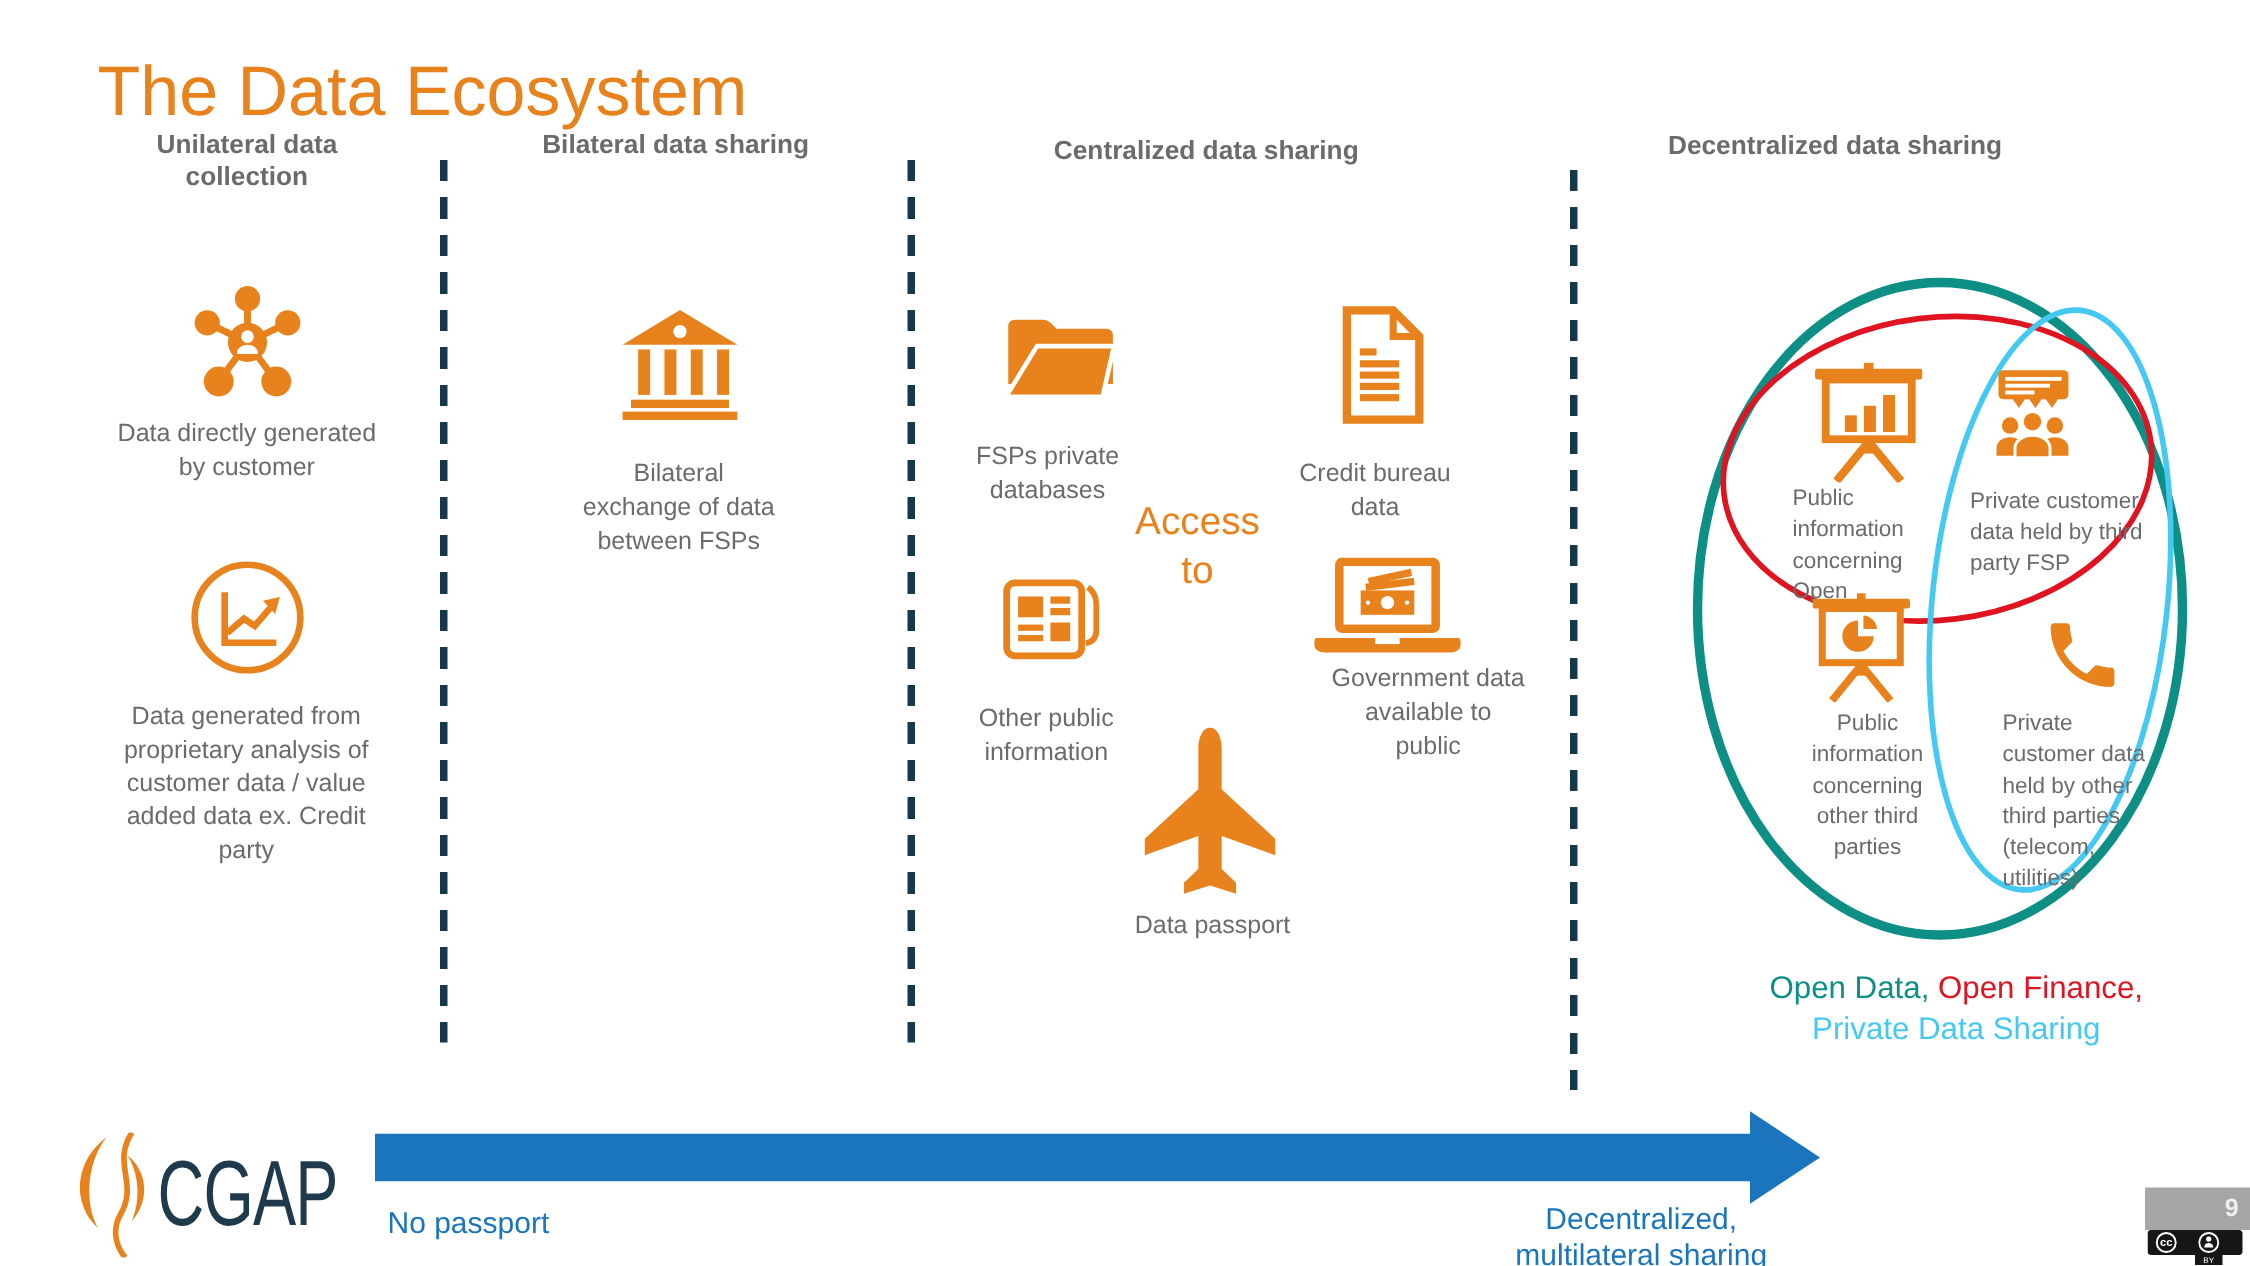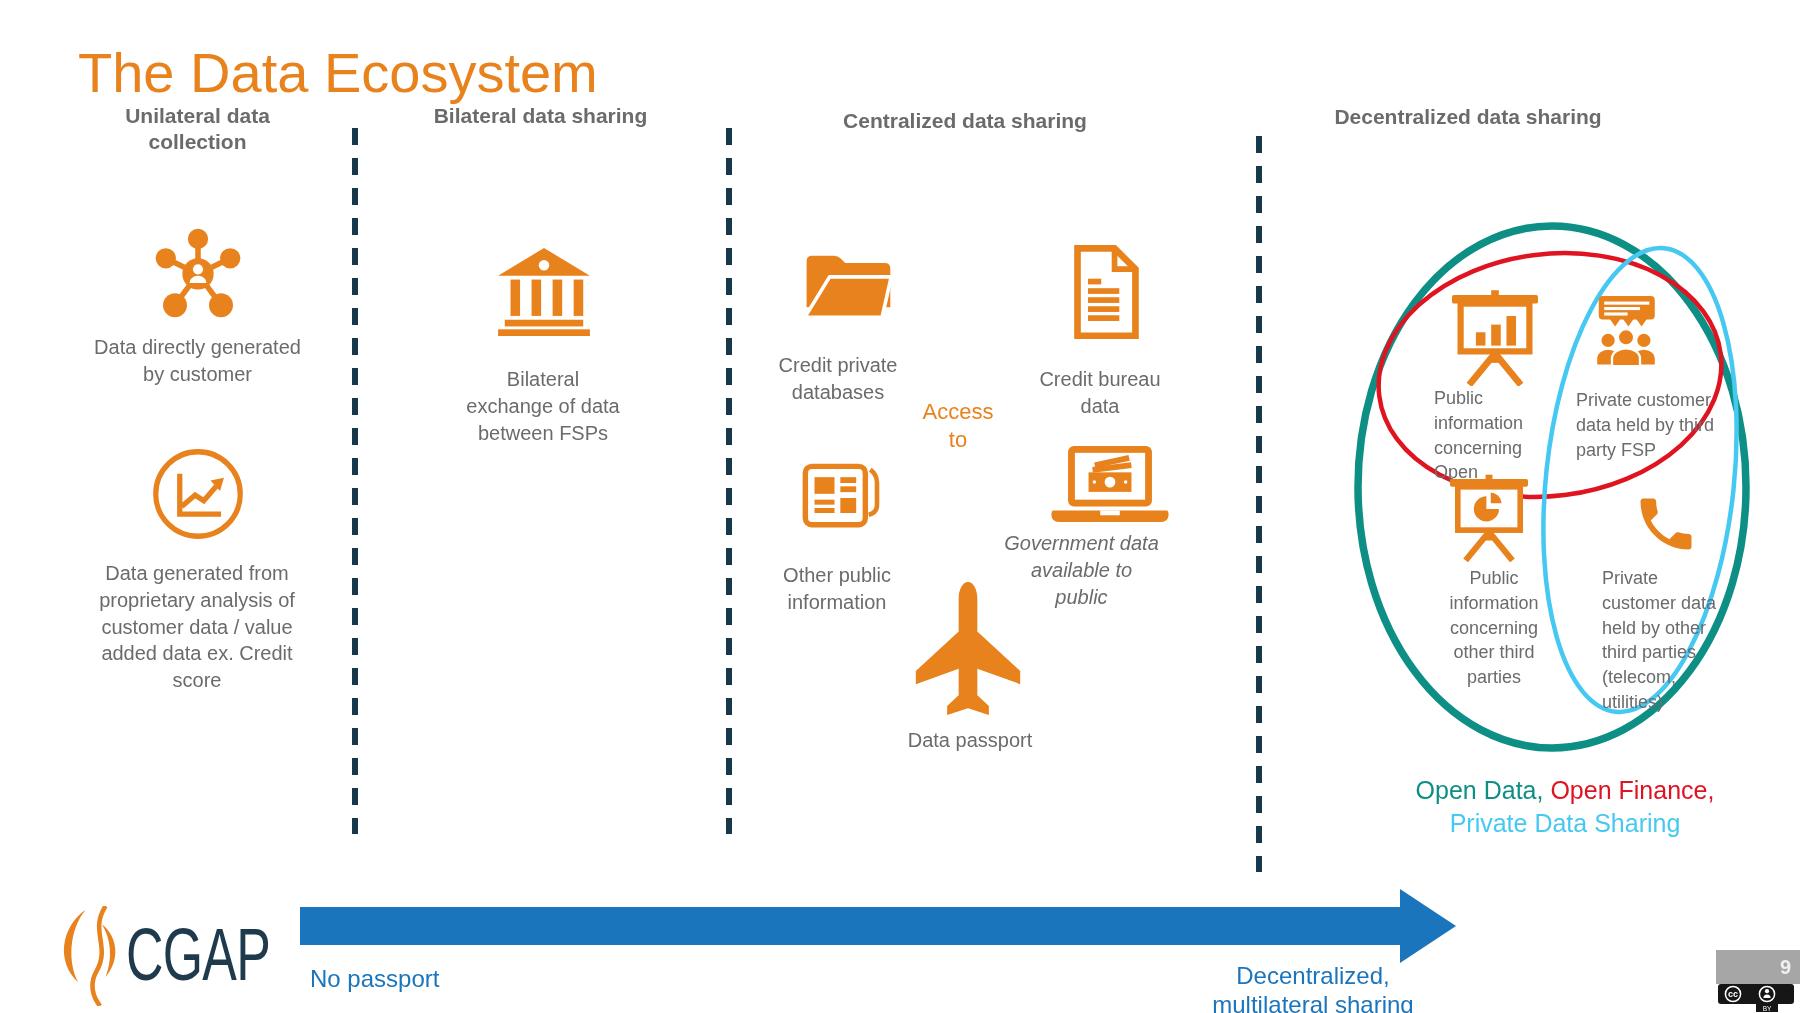--- a/index.html
+++ b/index.html
@@ -7,21 +7,21 @@
          font-family:"Liberation Sans",sans-serif;}
   .title{position:absolute;left:78px;top:40px;font-size:56px;color:#E8821D;letter-spacing:0;}
   .col-header{position:absolute;font-size:21px;font-weight:700;color:#6A6B6D;text-align:center;line-height:1.25;}
   .divider{position:absolute;width:6px;
            background:repeating-linear-gradient(to bottom,#17384B 0 17px,transparent 17px 30px);}
   .icon{position:absolute;}
   .label{position:absolute;font-size:20px;color:#6A6B6D;text-align:center;line-height:1.34;}
   .vlabel{position:absolute;font-size:18px;color:#6A6B6D;text-align:left;line-height:1.38;}
   .vlabel.centered{text-align:center;}
   .access{position:absolute;left:878px;top:398px;width:160px;text-align:center;color:#E8821D;
-          font-size:22px;line-height:1.25;}
+          font-size:31px;line-height:1.25;}
   .access span{display:block;}
   .legend{position:absolute;left:1330px;top:774px;width:470px;text-align:center;
           font-size:25px;line-height:1.3;}
   .legend .teal{color:#0E8F85;}
   .legend .red{color:#E01321;}
   .legend .cyan{color:#45C8F1;}
   .axis-label{position:absolute;color:#1B75BC;font-size:24px;line-height:1.2;}
   .axis-label span{display:block;}
   .pagebox{position:absolute;left:1716px;top:950px;width:84px;height:34px;background:#A6A6A6;}
   .pagebox span{display:block;text-align:right;padding-right:9px;line-height:34px;
@@ -63,39 +63,39 @@
     <path d="M41 61 a9 7 0 0 1 18 0 v1 h-18 z" fill="#fff"></path>
   </svg>
   <div class="label" style="left:90px;top:334px;width:215px;">Data directly generated by customer</div>
 
   <svg class="icon" style="left:150px;top:446px;" width="96" height="96" viewBox="0 0 100 100">
     <circle cx="50" cy="50" r="44" fill="none" stroke="#E8821D" stroke-width="5.5"></circle>
     <path d="M31 29 V71 H74" fill="none" stroke="#E8821D" stroke-width="5.5"></path>
     <path d="M33 63 L47 51 L56 57 L69 42" fill="none" stroke="#E8821D" stroke-width="5.5"></path>
     <polygon points="77,33 63,36 73,47" fill="#E8821D"></polygon>
   </svg>
-  <div class="label" style="left:94px;top:560px;width:206px;">Data generated from proprietary analysis of customer data / value added data ex. Credit score</div>
+  <div class="label" style="left:94px;top:560px;width:206px;">Data generated from proprietary analysis of customer data / value added data ex. Credit party</div>
 
   <svg class="icon" style="left:496px;top:248px;" width="96" height="88" viewBox="0 0 100 92">
     <polygon points="50,0 98,29 2,29" fill="#E8821D"></polygon>
     <circle cx="50" cy="18" r="5.5" fill="#fff"></circle>
     <rect x="15" y="33" width="10" height="38" fill="#E8821D"></rect>
     <rect x="37" y="33" width="10" height="38" fill="#E8821D"></rect>
     <rect x="59" y="33" width="10" height="38" fill="#E8821D"></rect>
     <rect x="81" y="33" width="10" height="38" fill="#E8821D"></rect>
     <rect x="9" y="75" width="82" height="7" fill="#E8821D"></rect>
     <rect x="2" y="85" width="96" height="7" fill="#E8821D"></rect>
   </svg>
   <div class="label" style="left:463px;top:366px;width:160px;">Bilateral exchange of data between FSPs</div>
 
   <svg class="icon" style="left:802px;top:250px;" width="92" height="74" viewBox="0 0 100 80">
     <path d="M5 12 q0 -6 6 -6 h24 q4 0 7 3 l5 5 h43 q6 0 6 6 v42 H5 z" fill="#E8821D"></path>
     <polygon points="30,29 97,29 87,73 3,73" fill="#E8821D" stroke="#fff" stroke-width="4" stroke-linejoin="round"></polygon>
   </svg>
-  <div class="label" style="left:754px;top:352px;width:168px;">Credit private databases</div>
+  <div class="label" style="left:754px;top:352px;width:168px;">FSPs private databases</div>
 
   <svg class="icon" style="left:1068px;top:244px;" width="76" height="96" viewBox="0 0 80 100">
     <path d="M10 4 H49 L71 26 V96 H10 Z" fill="#fff" stroke="#E8821D" stroke-width="7"></path>
     <path d="M49 4 V26 H71" fill="none" stroke="#E8821D" stroke-width="6"></path>
     <rect x="21" y="36" width="14" height="6" fill="#E8821D"></rect>
     <rect x="21" y="46" width="33" height="6" fill="#E8821D"></rect>
     <rect x="21" y="55.5" width="33" height="6" fill="#E8821D"></rect>
     <rect x="21" y="65" width="33" height="6" fill="#E8821D"></rect>
     <rect x="21" y="74.5" width="33" height="6" fill="#E8821D"></rect>
   </svg>
@@ -123,21 +123,21 @@
     <rect x="24" y="7" width="72" height="48" fill="#fff"></rect>
     <rect x="44" y="13" width="36" height="6" fill="#E8821D" transform="rotate(-12 62 16)"></rect>
     <rect x="42" y="19" width="40" height="6" fill="#E8821D" transform="rotate(-7 62 22)"></rect>
     <rect x="38" y="27" width="44" height="20" fill="#E8821D"></rect>
     <circle cx="60" cy="37" r="5.5" fill="#fff"></circle>
     <circle cx="44" cy="37" r="1.8" fill="#fff"></circle>
     <circle cx="76" cy="37" r="1.8" fill="#fff"></circle>
     <path d="M2 66 H118 q2 0 2 4 v1 q0 7 -9 7 H9 q-9 0 -9 -7 v-1 q0 -4 2 -4 z" fill="#E8821D"></path>
     <rect x="50" y="66" width="20" height="5" fill="#fff"></rect>
   </svg>
-  <div class="label" style="left:1004px;top:530px;width:155px;font-style:italic;">Government data available to public</div>
+  <div class="label" style="left:1065px;top:530px;width:155px;">Government data available to public</div>
 
   <svg class="icon" style="left:913px;top:582px;" width="110" height="134" viewBox="0 0 100 122">
     <path d="M50 0 C55 0 58.5 7 58.5 15 L58.5 45 L97.5 81 L97.5 93 L58.5 79 L58.5 103 L69 113 L69 121 L50 115 L31 121 L31 113 L41.5 103 L41.5 79 L2.5 93 L2.5 81 L41.5 45 L41.5 15 C41.5 7 45 0 50 0 Z" fill="#E8821D"></path>
   </svg>
   <div class="label" style="left:885px;top:727px;width:170px;">Data passport</div>
 
   <svg class="icon" style="left:1330px;top:190px;" width="470" height="600" viewBox="0 0 470 600">
     <ellipse cx="222" cy="297" rx="194" ry="261" fill="none" stroke="#0E8F85" stroke-width="7.5"></ellipse>
     <ellipse cx="220" cy="185" rx="172" ry="121" fill="none" stroke="#E01321" stroke-width="4.5" transform="rotate(-7 220 185)"></ellipse>
     <ellipse cx="310" cy="290" rx="94" ry="233" fill="none" stroke="#45C8F1" stroke-width="4.5" transform="rotate(6 310 290)"></ellipse>

